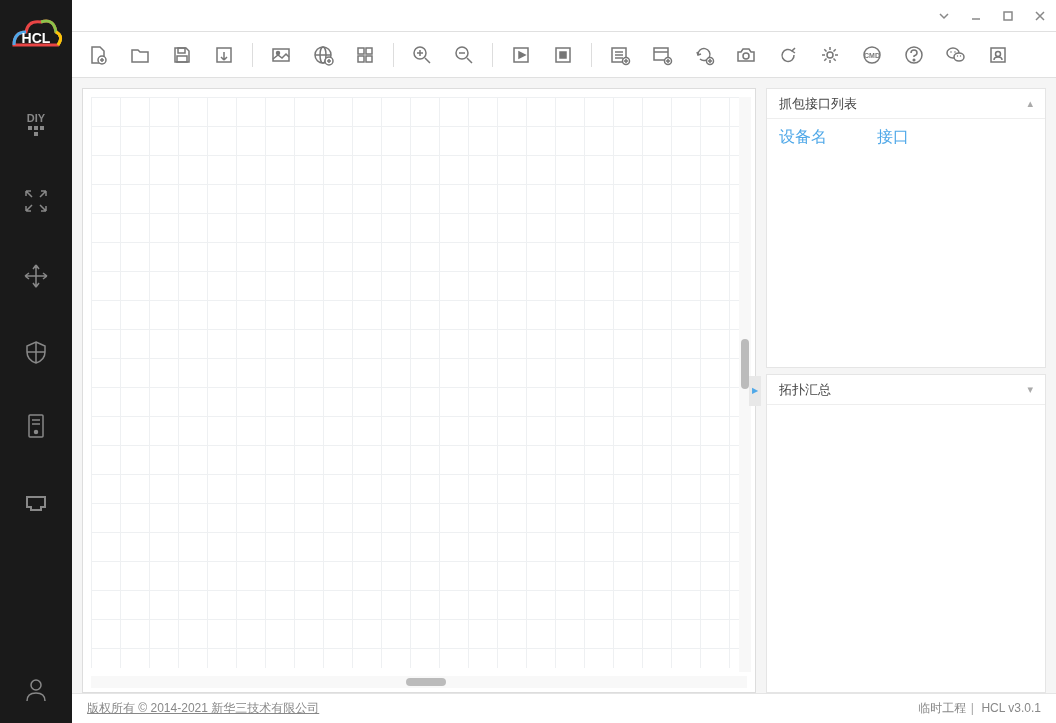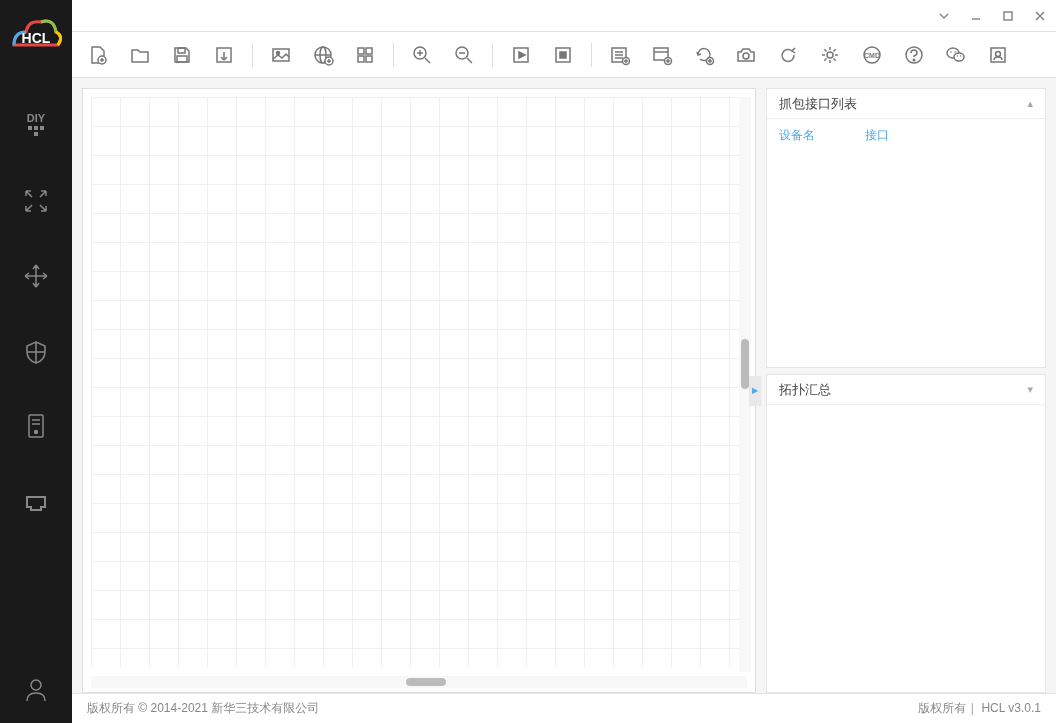--- a/index.html
+++ b/index.html
@@ -120,33 +120,33 @@
     .panel-section.bottom { flex: 1; margin-top: 6px; }
     .panel-header {
       height: 30px; display: flex; align-items: center;
       padding: 0 12px; border-bottom: 1px solid #eee;
       color: #444; font-size: 13px;
     }
     .panel-header-title { flex: 1; }
     .panel-header-btn { color: #aaa; cursor: pointer; font-size: 11px; }
     .panel-columns {
       display: flex; padding: 8px 12px; gap: 50px;
-      color: #4fa8e8; font-size: 12px;
+      color: #4fa8e8; font-size: 16px;
     }
     .panel-body { flex: 1; }
     
     
     .statusbar {
       height: 30px; background: #fff;
       display: flex; align-items: center;
       padding: 0 15px;
       border-top: 1px solid #e5e5e5;
       color: #888; font-size: 12px;
     }
-    .statusbar-left { flex: 1; }
+    .statusbar-left { flex: 1; text-decoration: underline; }
     .statusbar-right { }
     
     svg { display: block; }
     .ico { stroke: currentColor; fill: none; stroke-width: 1.5; }
   </style>
 </head>
 <body>
 
 <div class="app-container">
 
@@ -418,16 +418,16 @@
             <span class="panel-header-title">拓扑汇总</span>
             <span class="panel-header-btn">▾</span>
           </div>
           <div class="panel-body"></div>
         </div>
       </div>
     </div>
 
     <div class="statusbar">
       <div class="statusbar-left">版权所有 © 2014-2021 新华三技术有限公司</div>
-      <div class="statusbar-right">版权所有｜ HCL v3.0.1</div>
+      <div class="statusbar-right">临时工程｜ HCL v3.0.1</div>
     </div>
   </div>
 </div>
 
 </body></html>

